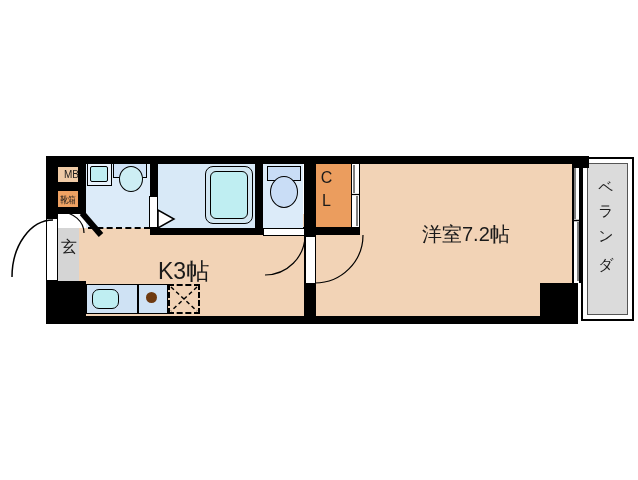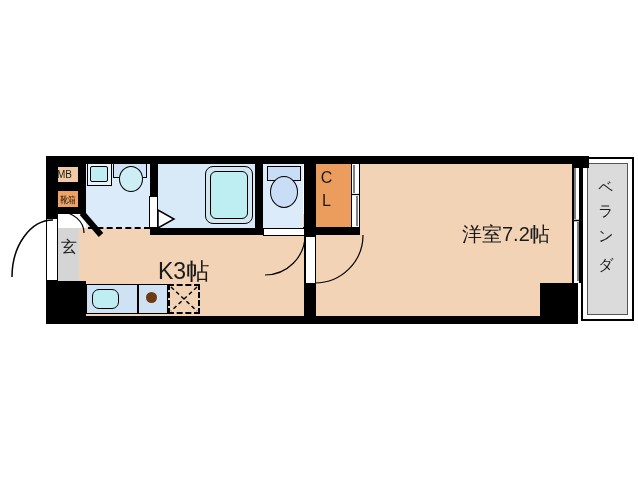--- a/index.html
+++ b/index.html
@@ -87,21 +87,21 @@
     <line class="ln" x1="171" y1="287" x2="197" y2="311" stroke-width="1.5" stroke-dasharray="4,3"></line>
     <line class="ln" x1="197" y1="287" x2="171" y2="311" stroke-width="1.5" stroke-dasharray="4,3"></line>
     <line class="ln" x1="575" y1="166" x2="575" y2="219" stroke-width="1"></line>
     <line class="ln" x1="578" y1="222" x2="578" y2="281" stroke-width="1"></line>
     <line class="ln" x1="572" y1="220.5" x2="581" y2="220.5" stroke-width="1.5"></line>
     <line class="ln" x1="354" y1="165" x2="354" y2="193" stroke-width="1"></line>
     <line class="ln" x1="357" y1="196" x2="357" y2="226" stroke-width="1"></line>
     <line class="ln" x1="351" y1="194.5" x2="360" y2="194.5" stroke-width="1.2"></line>
   </svg>
 
-  <div class="label" style="left:57px;top:170px;width:22px;text-align:left;font-size:10px;">MB</div>
+  <div class="label" style="left:57px;top:170px;width:22px;text-align:right;font-size:10px;">MB</div>
   <div class="label" style="left:55px;top:195px;width:26px;text-align:center;font-size:9.5px;transform:scaleX(0.82);">靴箱</div>
   <div class="label" style="left:60px;top:239px;width:18px;text-align:center;font-size:16px;">玄</div>
   <div class="label" style="left:158px;top:254px;font-size:23px;margin-top:6px;">K3帖</div>
-  <div class="label" style="left:422px;top:224px;font-size:20px;margin-left:40px;">洋室7.2帖</div>
+  <div class="label" style="left:422px;top:224px;font-size:20px;">洋室7.2帖</div>
   <div class="label vtext" style="left:318px;top:169px;font-size:16px;letter-spacing:6px;">CL</div>
   <div class="label vtext" style="left:599px;top:170px;font-size:15px;letter-spacing:8px;">ベランダ</div>
 
 </div>
 
 </body></html>

